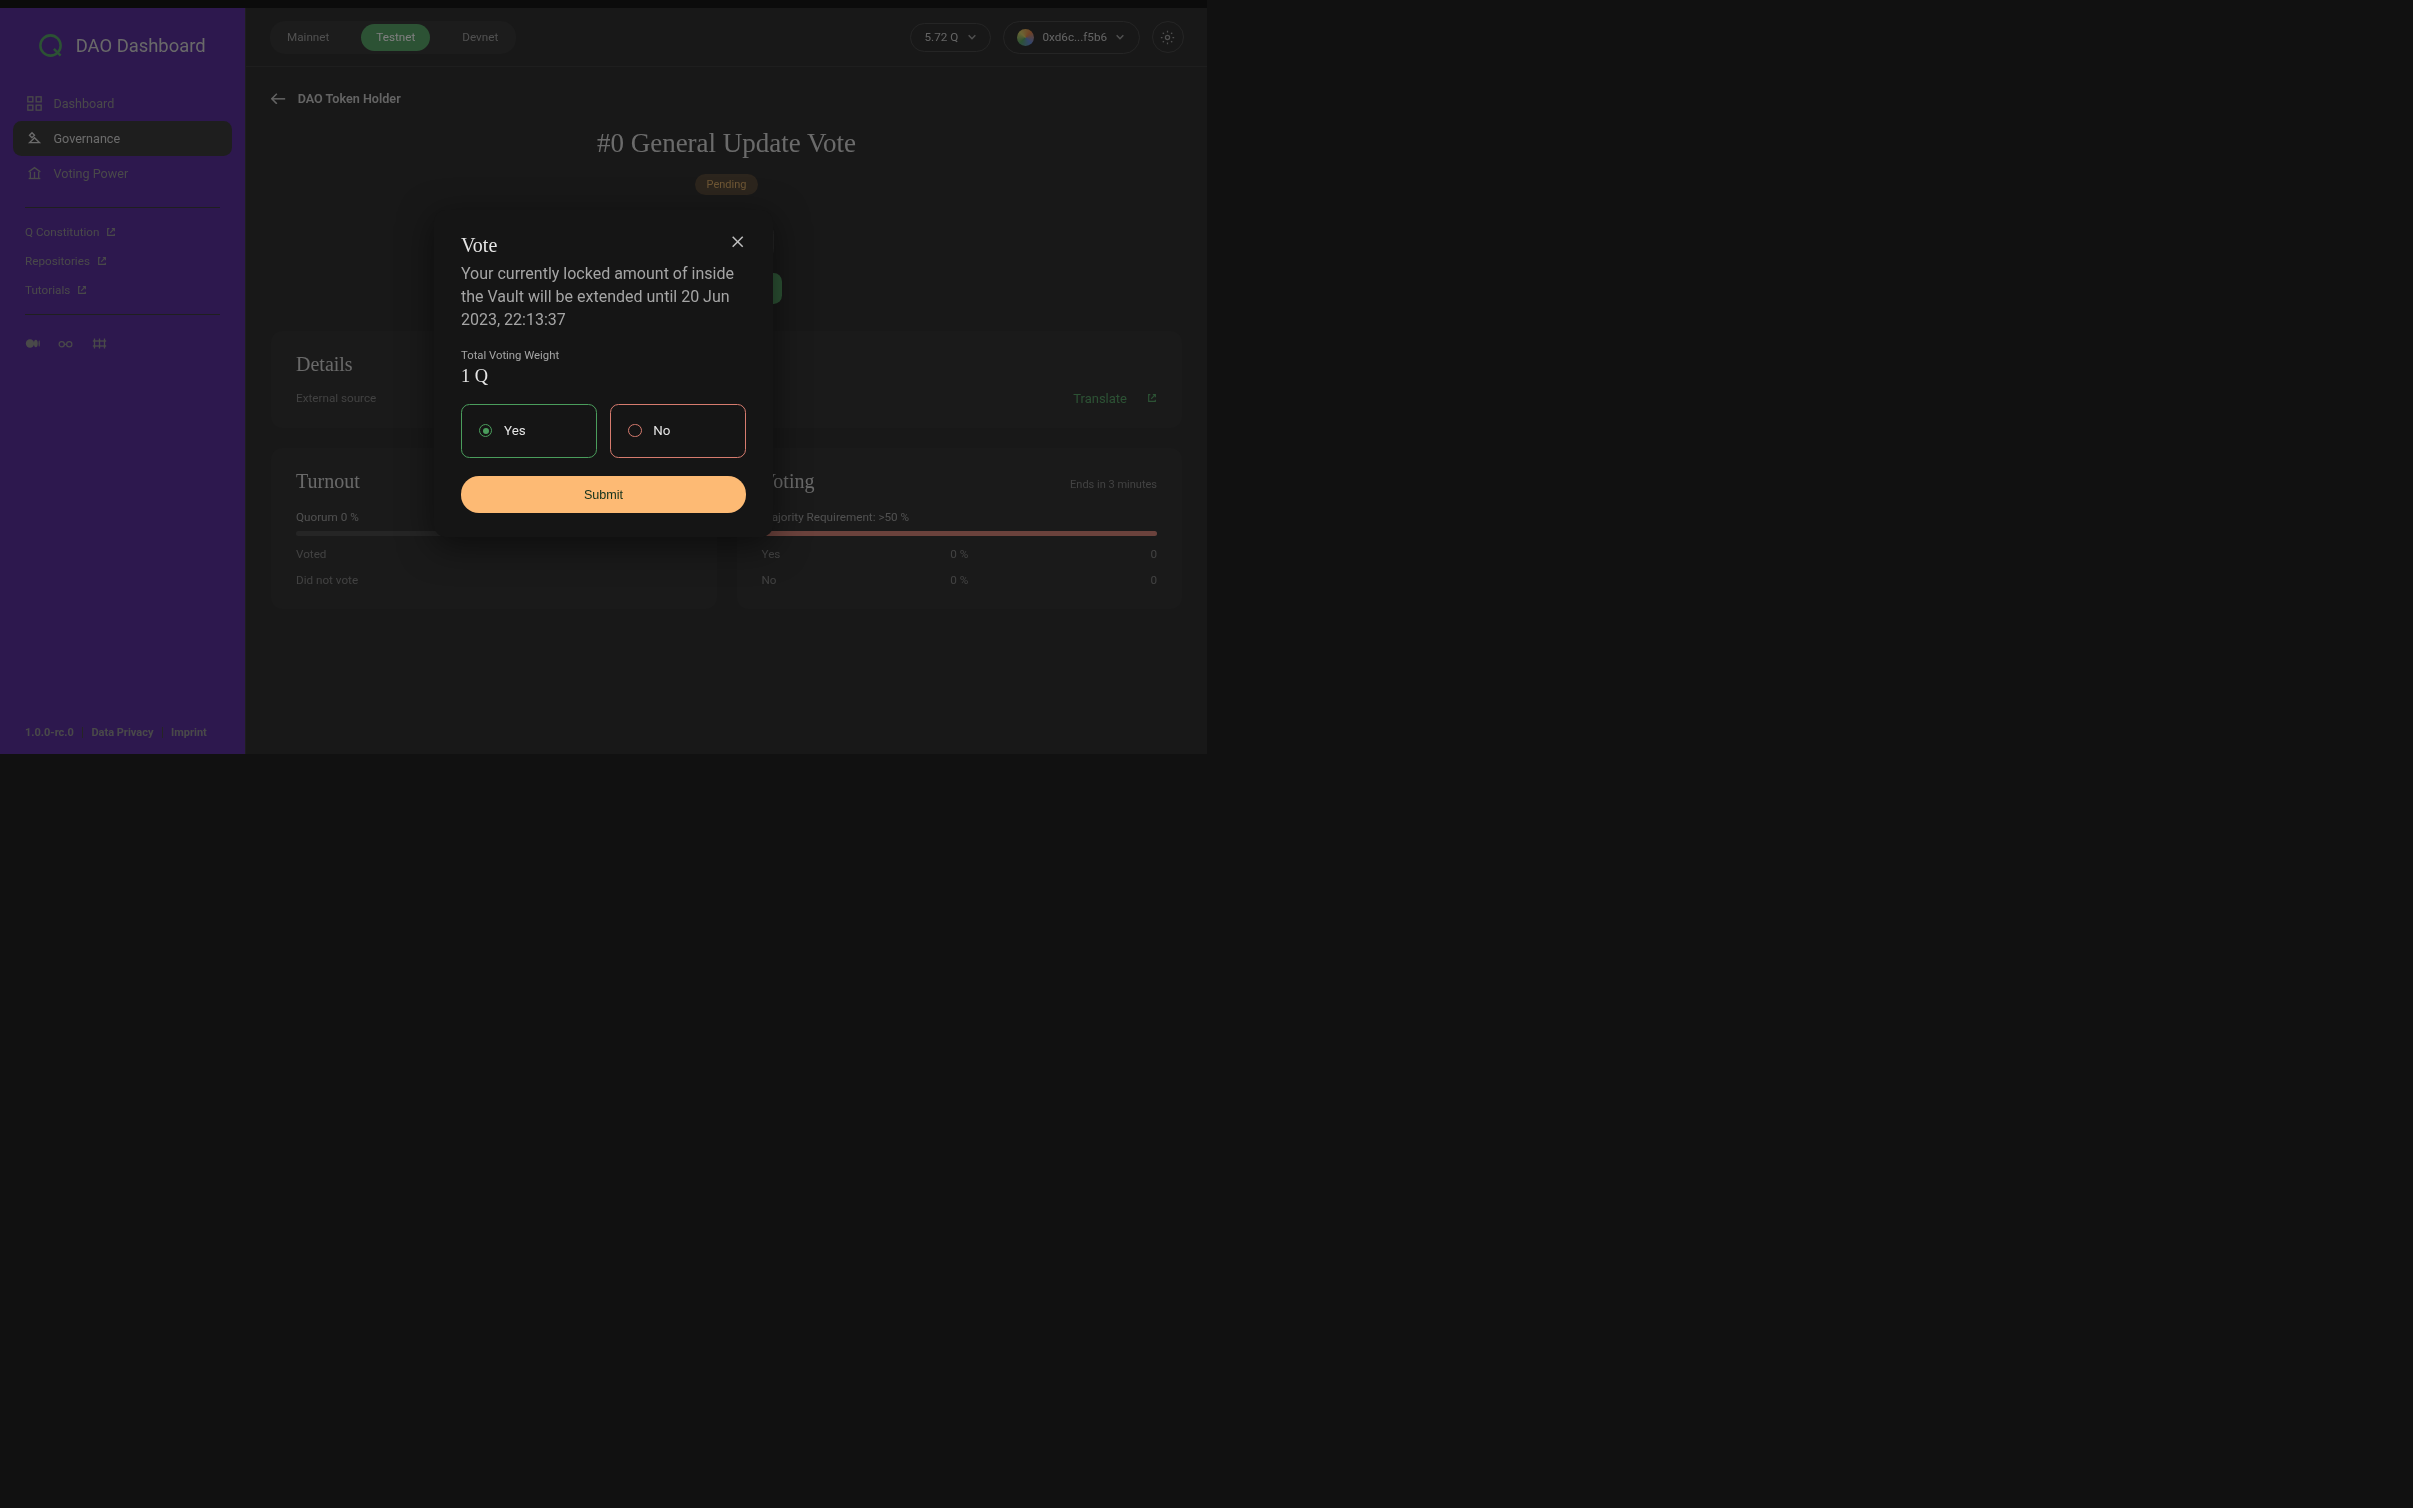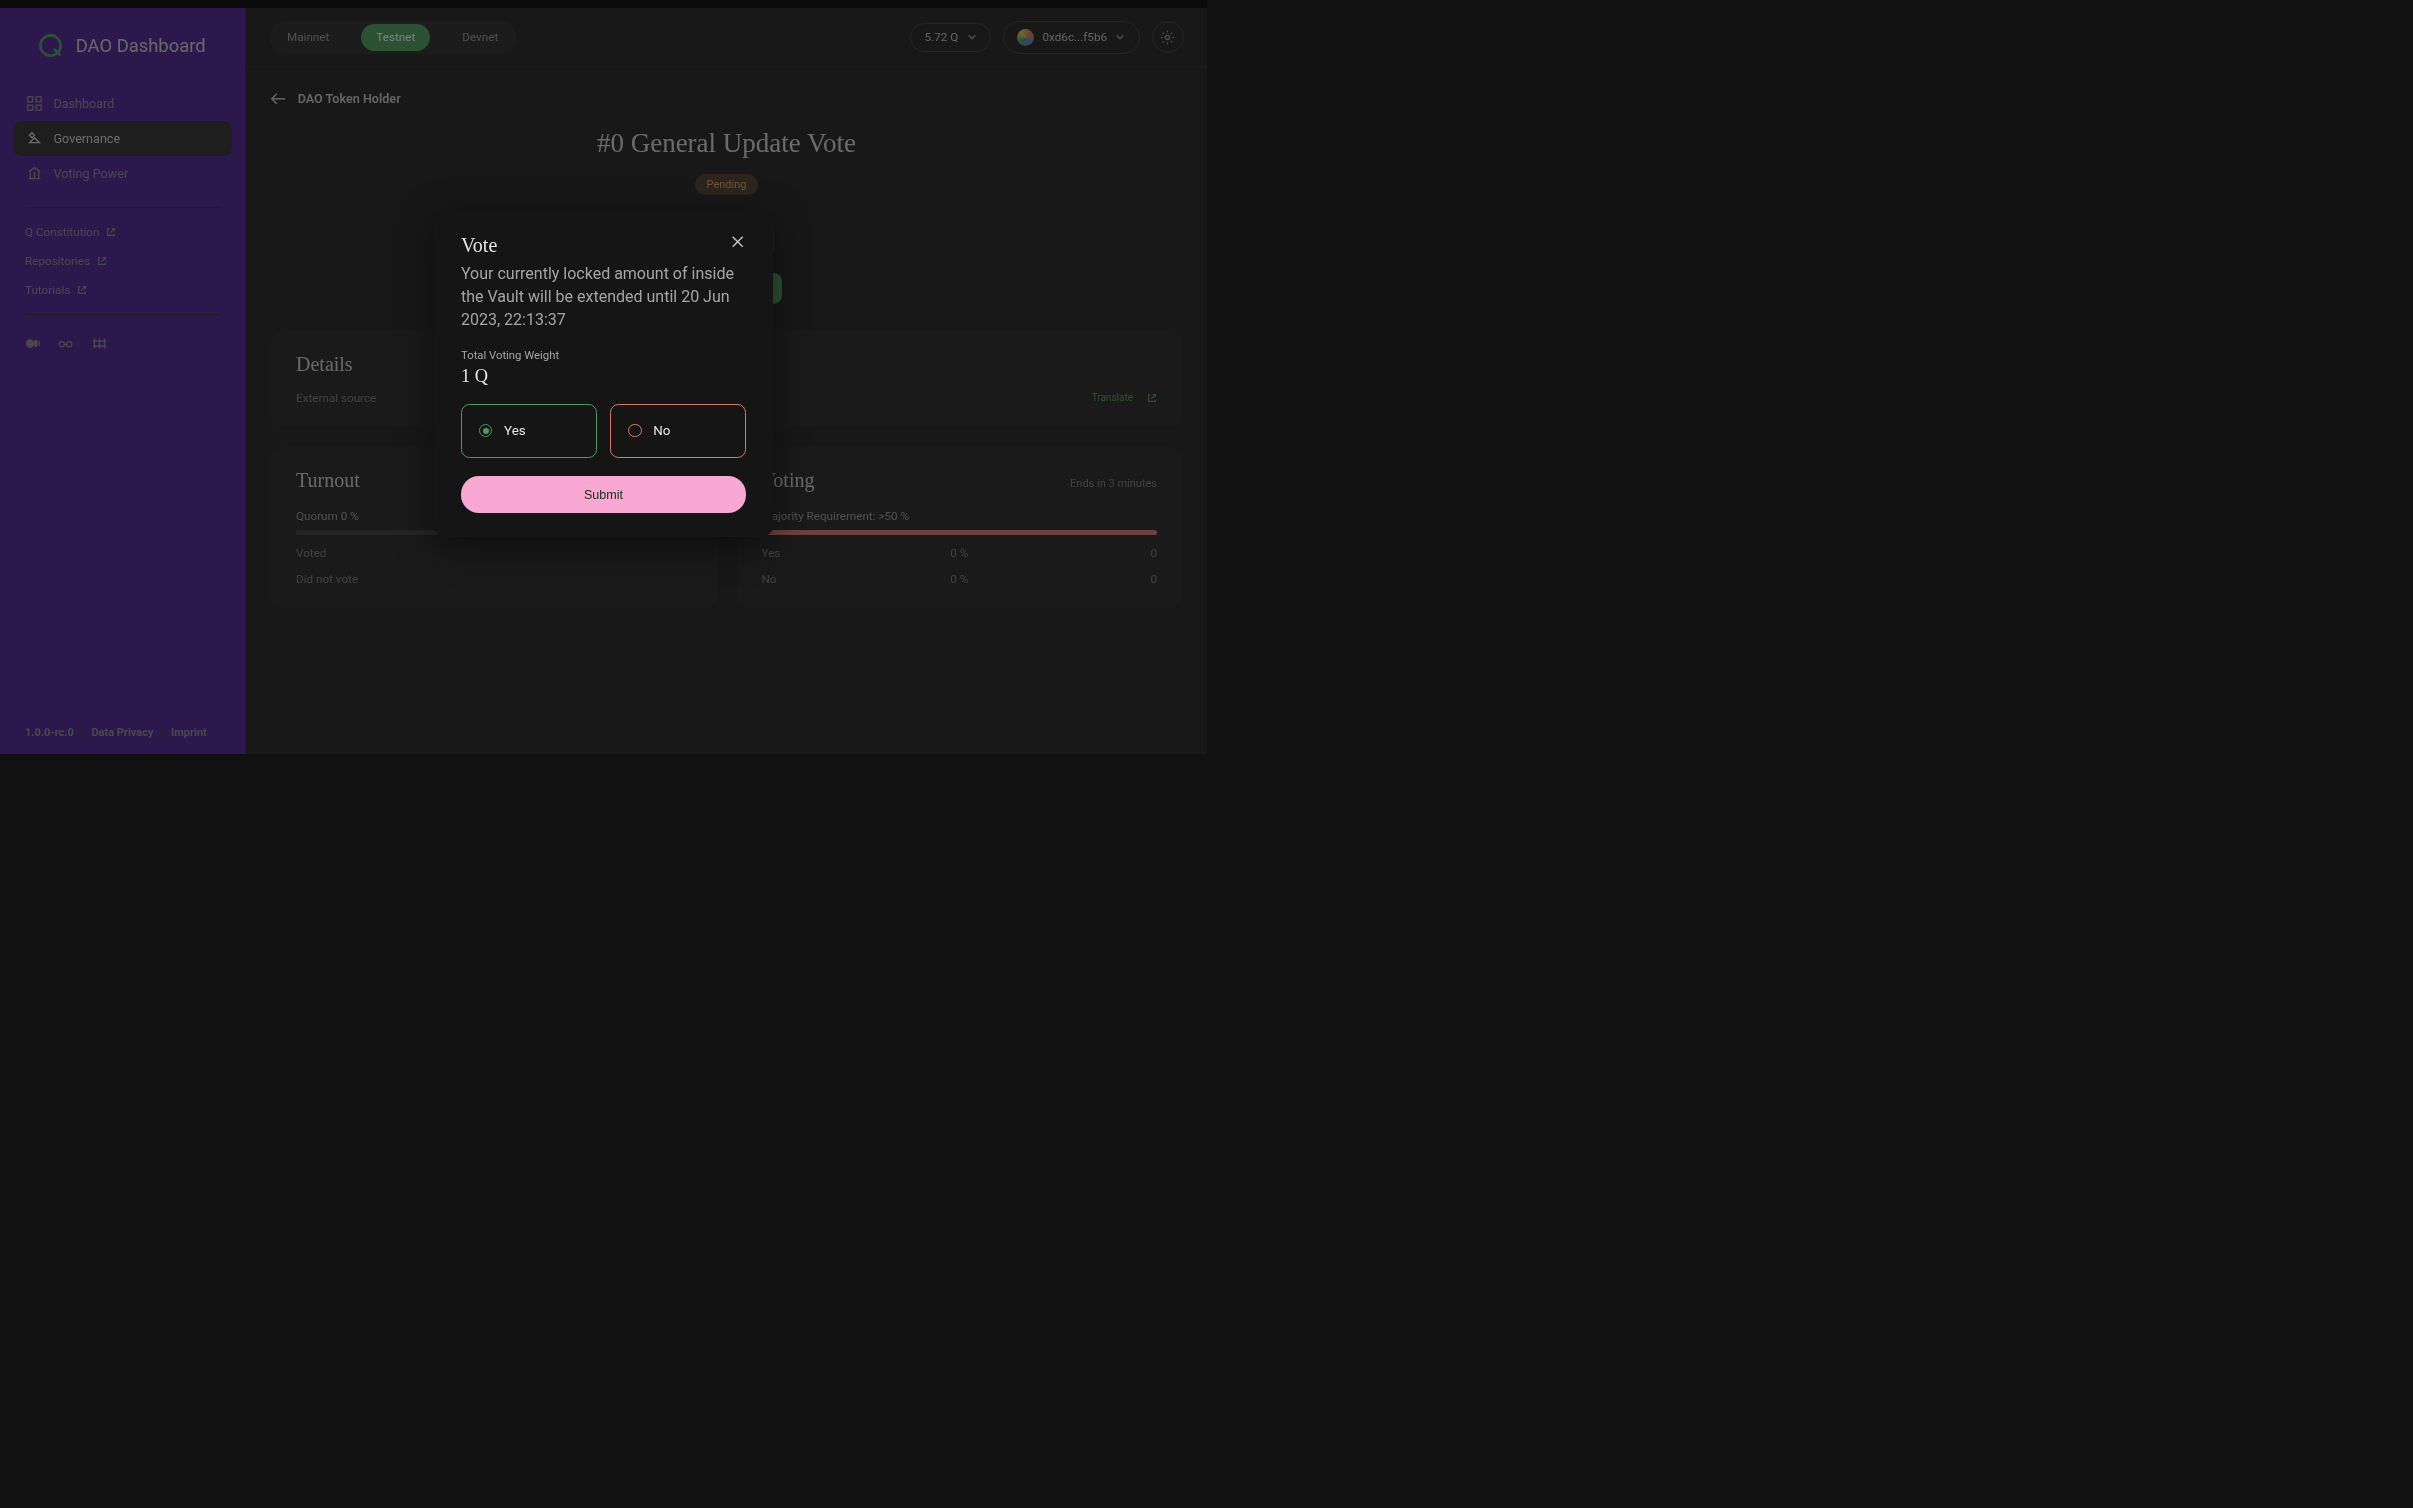--- a/index.html
+++ b/index.html
@@ -86,21 +86,21 @@
   .btn-primary { background:#4a9d5c; color:#0d2412; }
   .cards-row { display:flex; gap:20px; margin-bottom:20px;}
   .card {
     background:#232323; border-radius:11.7px; padding:22px 25px;
   }
   .card-wide { width: 100%; }
   .card-half { width: calc(50% - 10px); }
   .card-title { font-family:Georgia,serif; font-size:20px; color:#d0d0d0; margin-bottom:15px; }
   .details-row { display:flex; gap:50px; }
   .detail-label { color:#7a7a7a; font-size:11.7px; }
-  .detail-link { color:#4a9d5c; font-size:10px; display:flex; align-items:center; gap:14px; cursor:pointer;justify-content:flex-end; }
+  .detail-link { color:#4a9d5c; font-size:13px; display:flex; align-items:center; gap:20px; cursor:pointer;justify-content:flex-end; }
   .turnout-header { display:flex; justify-content:space-between; align-items:baseline; margin-bottom:17px;}
   .subtext { color:#7a7a7a; font-size:11px; }
   .quorum-label { color:#9a9a9a; font-size:11.7px; margin-bottom:6.7px; }
   .progress { width:100%; height:5px; background:#3a3a3a; border-radius:2.5px; margin-bottom:5px; position:relative;}
   .progress.red::after{content:''; position:absolute; left:0; top:0; bottom:0; right:0; background:#d67b6e; border-radius:2.5px;}
   .stat-row { display:flex; justify-content:space-between; color:#7a7a7a; font-size:11.7px; margin-top:11.7px;}
   .stat-mid { position:absolute; left:50%; transform:translateX(-50%);}
   .stat-row-rel{position:relative;}
   
   .overlay {
@@ -122,21 +122,21 @@
     flex:1; border:0.8px solid; border-radius:8.4px; padding:18.4px 17px;
     display:flex; align-items:center; gap:11.7px; cursor:pointer; font-size:13.4px;
   }
   .vote-opt.yes { border-color:#4a9d5c; color:#e5e5e5;}
   .vote-opt.no  { border-color:#d67b6e; color:#e5e5e5;}
   .radio { width:13.4px; height:13.4px; border-radius:50%; border:1.7px solid; display:flex; align-items:center; justify-content:center;}
   .radio.yes{ border-color:#4a9d5c;}
   .radio.yes::after{content:''; width:5.9px; height:5.9px; background:#4a9d5c; border-radius:50%;}
   .radio.no{ border-color:#d67b6e;}
   .submit-btn {
-    width:100%; padding:11.7px; background:#f9a8d4; border:none; border-radius:18px;
+    width:100%; padding:11.7px; background:#fdba74; border:none; border-radius:18px;
     color:#10301a; font-size:12.6px; font-weight:500; cursor:pointer;
   }
   svg { display:block; }
 </style>
 </head>
 <body>
 
 <div class="topstrip"></div>
 <div class="app">
 

